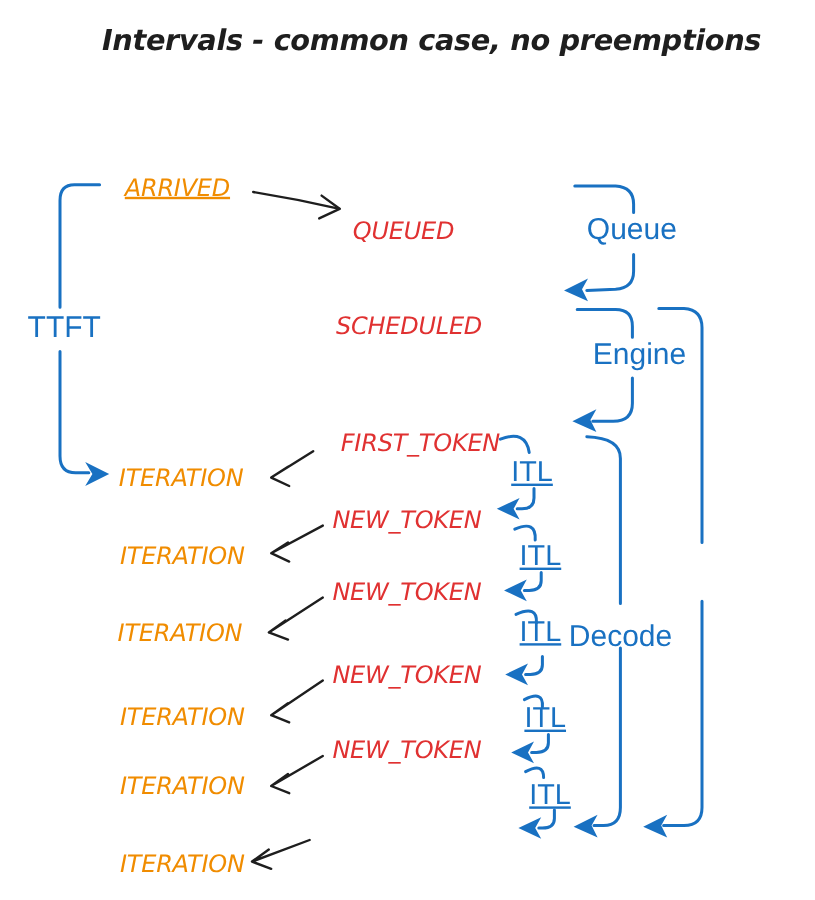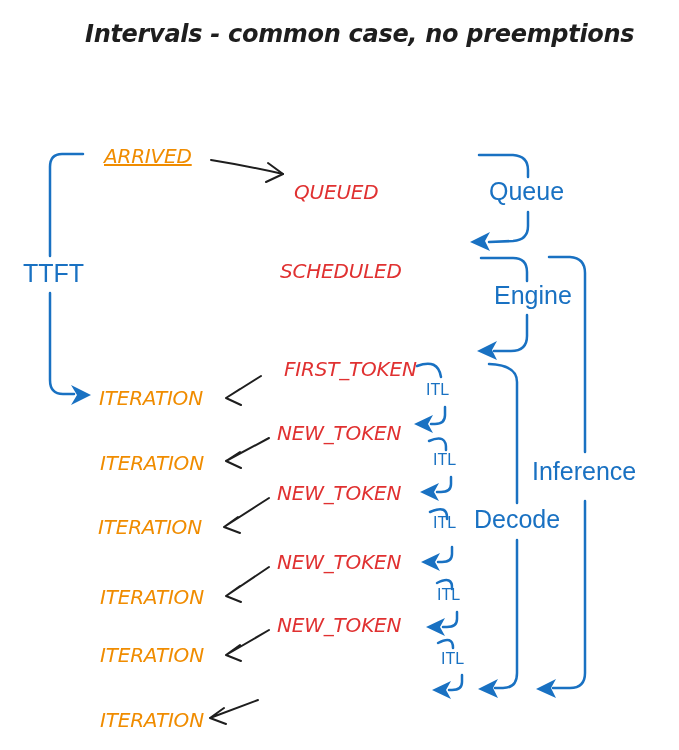--- a/index.html
+++ b/index.html
@@ -20,21 +20,21 @@
   .hand{
     font-family:"DejaVu Sans",sans-serif;font-style:italic;font-size:20px;
     letter-spacing:-0.2px;
   }
   .hdr{border-bottom:2px solid currentColor;padding-bottom:3px;}
   .orange{color:var(--orange);}
   .red{color:var(--red);}
   .blue-label{
     font-family:"Liberation Sans",sans-serif;font-size:25px;color:var(--blue);
   }
-  .itl{font-size:16px;}
+  .itl{font-size:24px;text-decoration:underline;}
   svg.overlay{position:absolute;left:0;top:0;}
   svg .blue-stroke{stroke:var(--blue);stroke-width:2.5;fill:none;stroke-linecap:round;}
   svg .blue-fill{fill:var(--blue);stroke:none;}
   svg .ink-stroke{stroke:var(--ink);stroke-width:2;fill:none;stroke-linecap:round;stroke-linejoin:round;}
 </style>
 </head>
 <body>
 
 <div class="canvas">
 
@@ -111,16 +111,15 @@
   <div class="abs hand red" style="left:277px;top:615px;">NEW_TOKEN</div>
 
   <div class="abs blue-label" style="left:23px;top:261px;">TTFT</div>
   <div class="abs blue-label" style="left:489px;top:179px;">Queue</div>
   <div class="abs blue-label" style="left:494px;top:283px;">Engine</div>
   <div class="abs blue-label itl" style="left:426px;top:382px;">ITL</div>
   <div class="abs blue-label itl" style="left:433px;top:452px;">ITL</div>
   <div class="abs blue-label itl" style="left:433px;top:515px;">ITL</div>
   <div class="abs blue-label itl" style="left:437px;top:587px;">ITL</div>
   <div class="abs blue-label itl" style="left:441px;top:651px;">ITL</div>
-  <div class="abs blue-label" style="left:474px;top:507px;">Decode</div>
-  <div class="abs blue-label" style="left:532px;top:459px;">Inference</div>
+  <div class="abs blue-label" style="left:474px;top:518px;">Decode</div>
 
 </div>
 
 </body></html>

